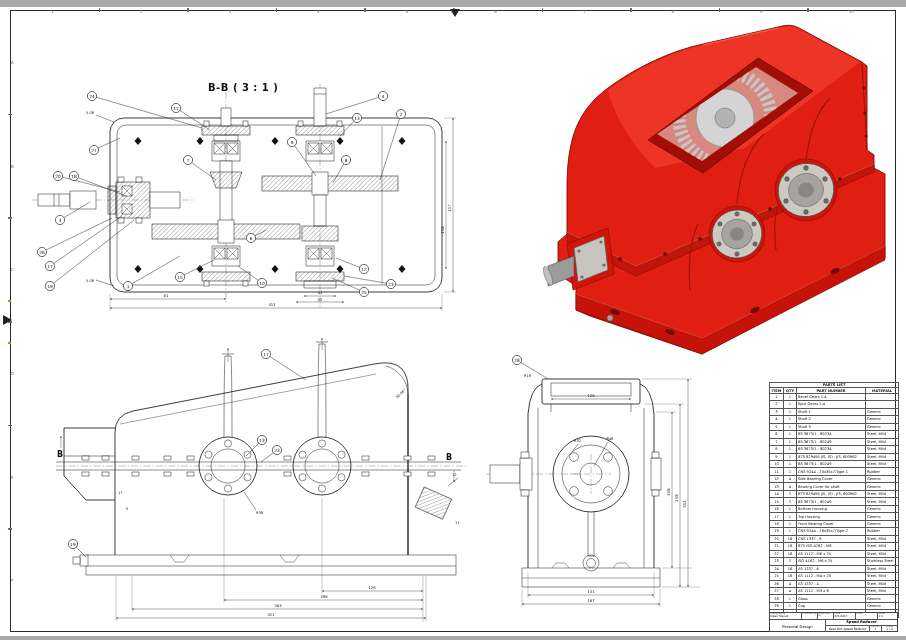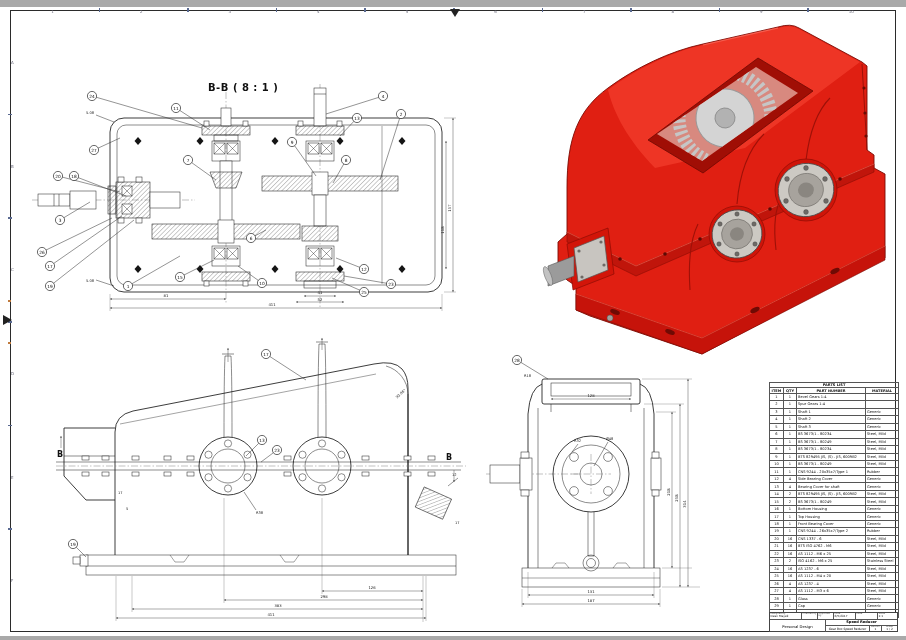--- a/index.html
+++ b/index.html
@@ -101,21 +101,21 @@
       <div class="zl" style="top: 474.5px;">E</div>
       <div class="ltick" style="top: 424.667px;"></div>
       <div class="zl" style="top: 578.167px;">F</div>
       <div class="ltick" style="top: 528.333px;"></div>
     </div>
   <div class="arrow-down"></div>
   <div class="arrow-right"></div>
   <div class="cdot" style="left:8px;top:300px;"></div>
   <div class="cdot" style="left:8px;top:342px;"></div>
 
-  <div id="view-title">B-B ( 8 : 1 )</div>
+  <div id="view-title">B-B ( 3 : 1 )</div>
 
   <svg id="sv-section" style="left:30px;top:80px;" width="430" height="240" viewBox="0 0 430 240">
     <defs>
       <pattern id="hatch" patternUnits="userSpaceOnUse" width="3.2" height="3.2" patternTransform="rotate(45)">
         <line x1="0" y1="0" x2="0" y2="3.2" stroke="#333" stroke-width=".5"></line>
       </pattern>
       <marker id="ma" markerWidth="7" markerHeight="6" refX="5.5" refY="2.5" orient="auto-start-reverse">
         <path d="M0,.6 L5.8,2.5 L0,4.4 z" fill="#444"></path>
       </marker>
     </defs>

